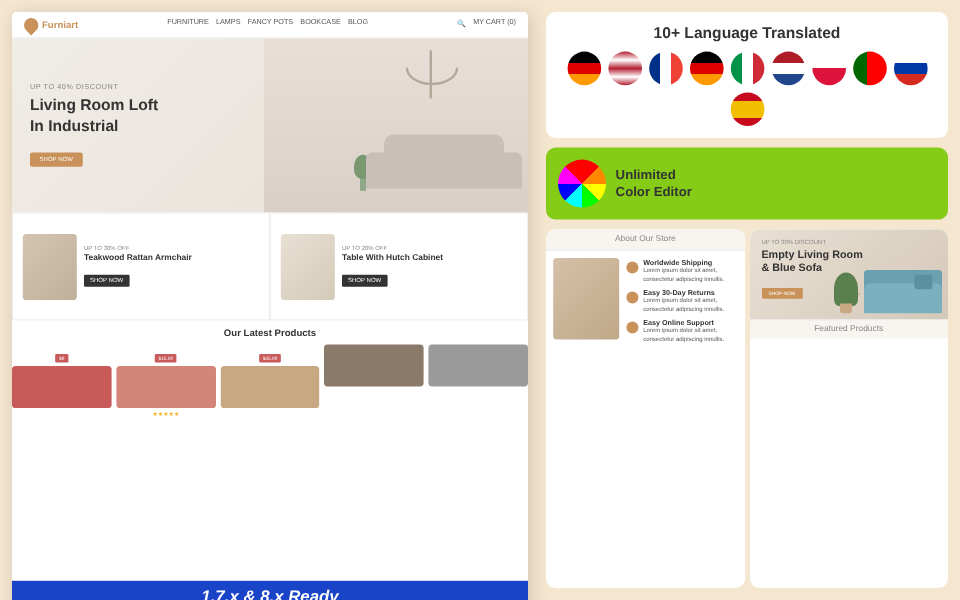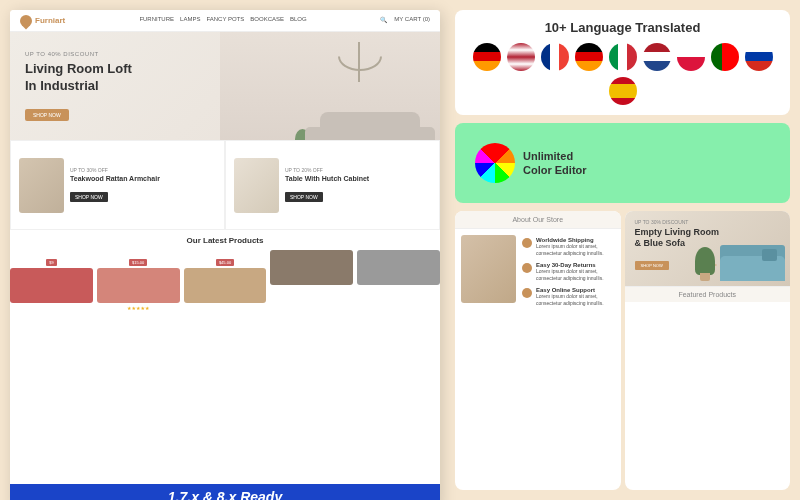--- a/index.html
+++ b/index.html
@@ -67,21 +67,21 @@
     .nav-right {
       display: flex;
       gap: 6px;
       font-size: 6px;
       color: #555;
     }
 
     
     .hero {
       background: linear-gradient(135deg, #f0ece6 0%, #e8e0d8 100%);
-      height: 108px;
+      height: 145px;
       position: relative;
       display: flex;
       align-items: center;
       overflow: hidden;
     }
 
     .hero-content {
       padding: 12px 15px;
       z-index: 2;
     }
@@ -387,23 +387,23 @@
     .flag-es { background: linear-gradient(to bottom, #c60b1e 25%, #f1bf00 25%, #f1bf00 75%, #c60b1e 75%); }
 
     
     .mid-features {
       display: flex;
       gap: 8px;
     }
 
     .feature-card {
       flex: 1;
-      background: #86efac;
+      background: #84cc16;
       border-radius: 8px;
-      padding: 20px;
+      padding: 10px;
       display: flex;
       align-items: center;
       gap: 8px;
     }
 
     .feature-text {
       font-size: 11px;
       font-weight: bold;
       color: #333;
       line-height: 1.3;

